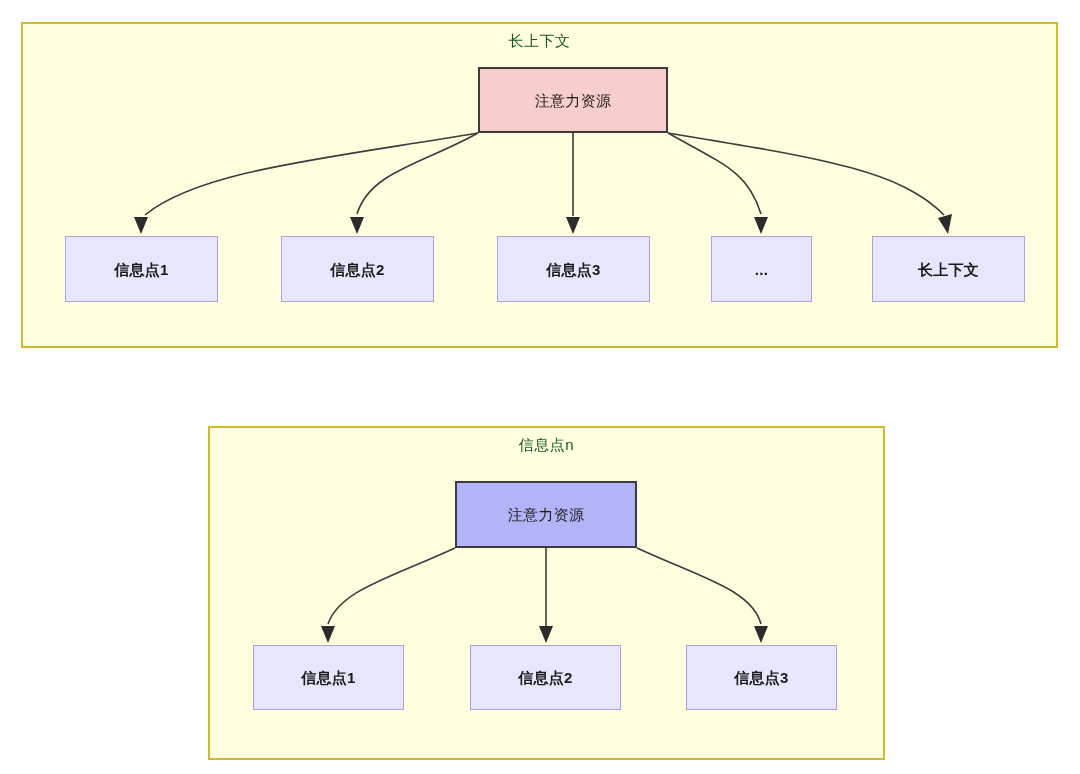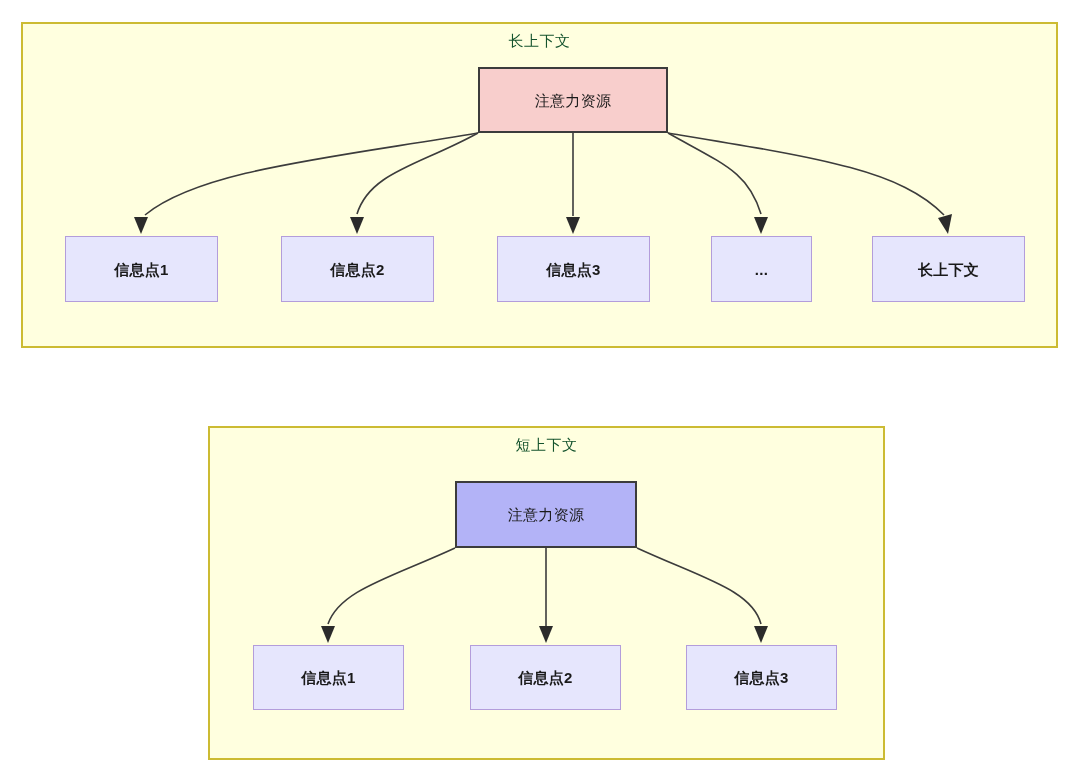--- a/index.html
+++ b/index.html
@@ -119,21 +119,21 @@
 
   <div class="node node-leaf" style="left:281px; top:236px; width:153px; height:66px;">信息点2</div>
 
   <div class="node node-leaf" style="left:497px; top:236px; width:153px; height:66px;">信息点3</div>
 
   <div class="node node-leaf" style="left:711px; top:236px; width:101px; height:66px;">...</div>
 
   <div class="node node-leaf" style="left:872px; top:236px; width:153px; height:66px;">长上下文</div>
 
   <div class="panel" id="panel-short">
-    <div class="panel-title">短上下文</div>
+    <div class="panel-title">信息点n</div>
   </div>
 
   <svg class="edges">
 
     <path d="M 455,548 C 390,578 340,590 328,624"></path>
     <polygon class="arrowhead" points="328,643 321,626 335,626"></polygon>
 
     <path d="M 546,548 L 546,626"></path>
     <polygon class="arrowhead" points="546,643 539,626 553,626"></polygon>
 

